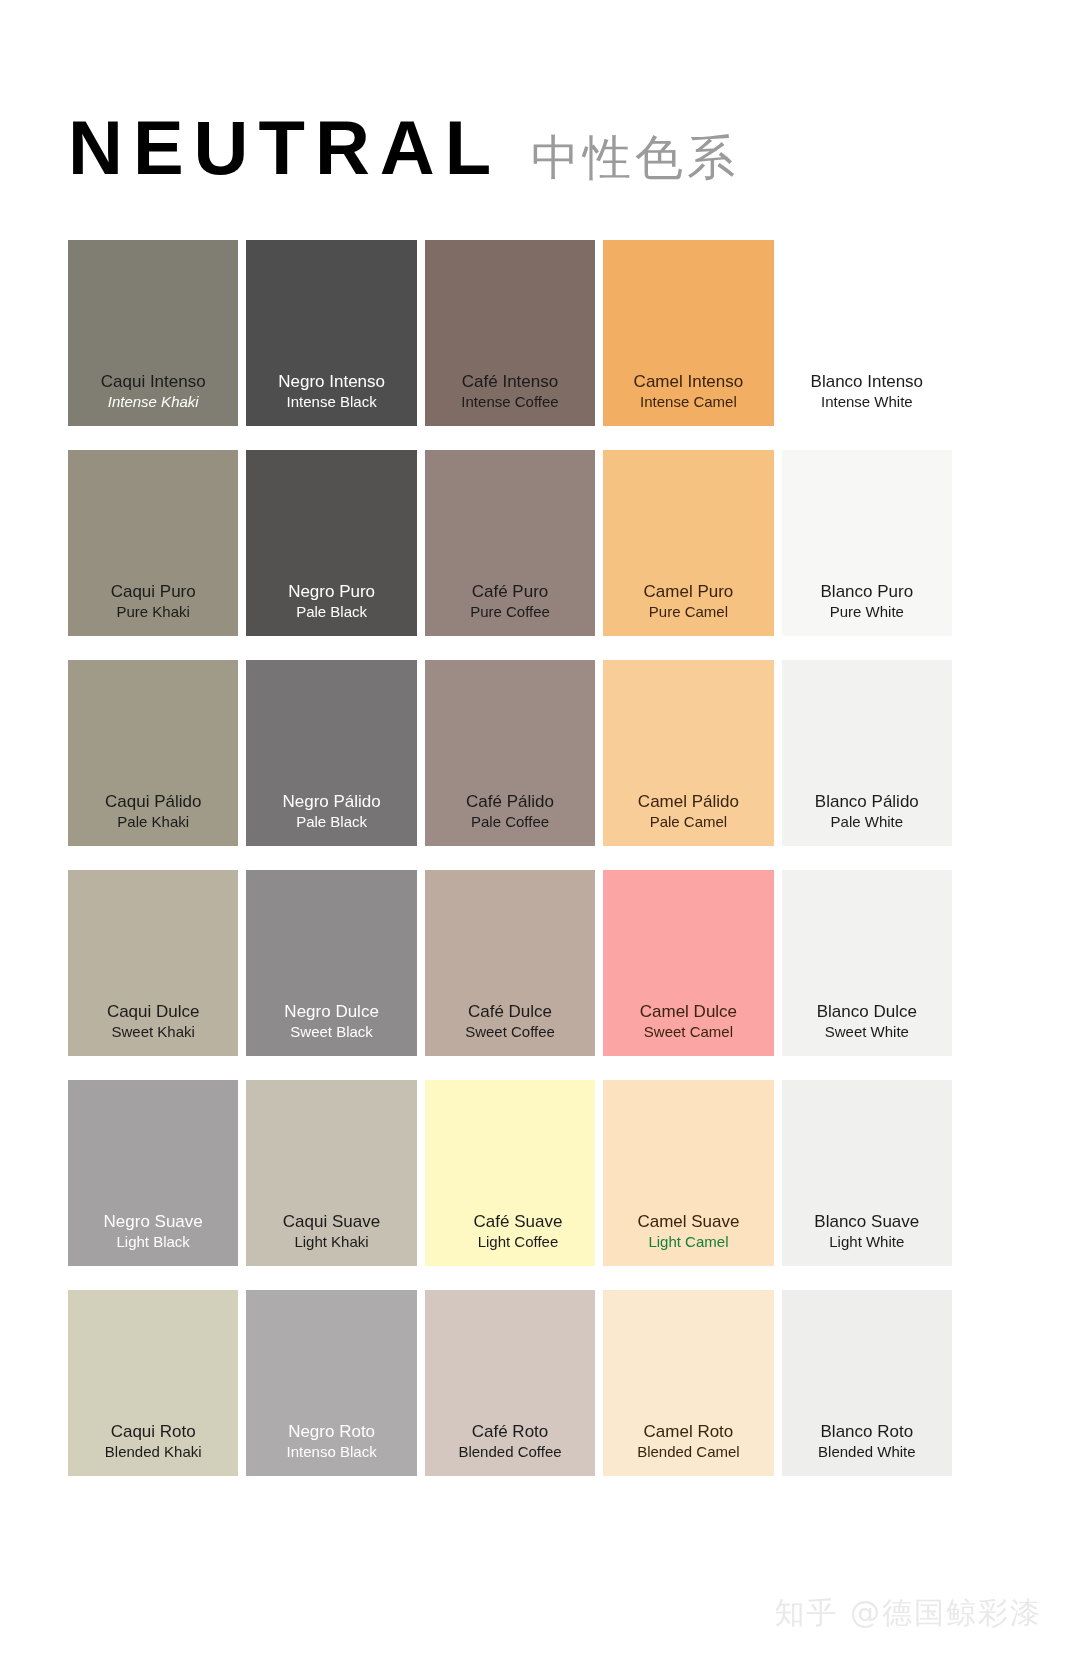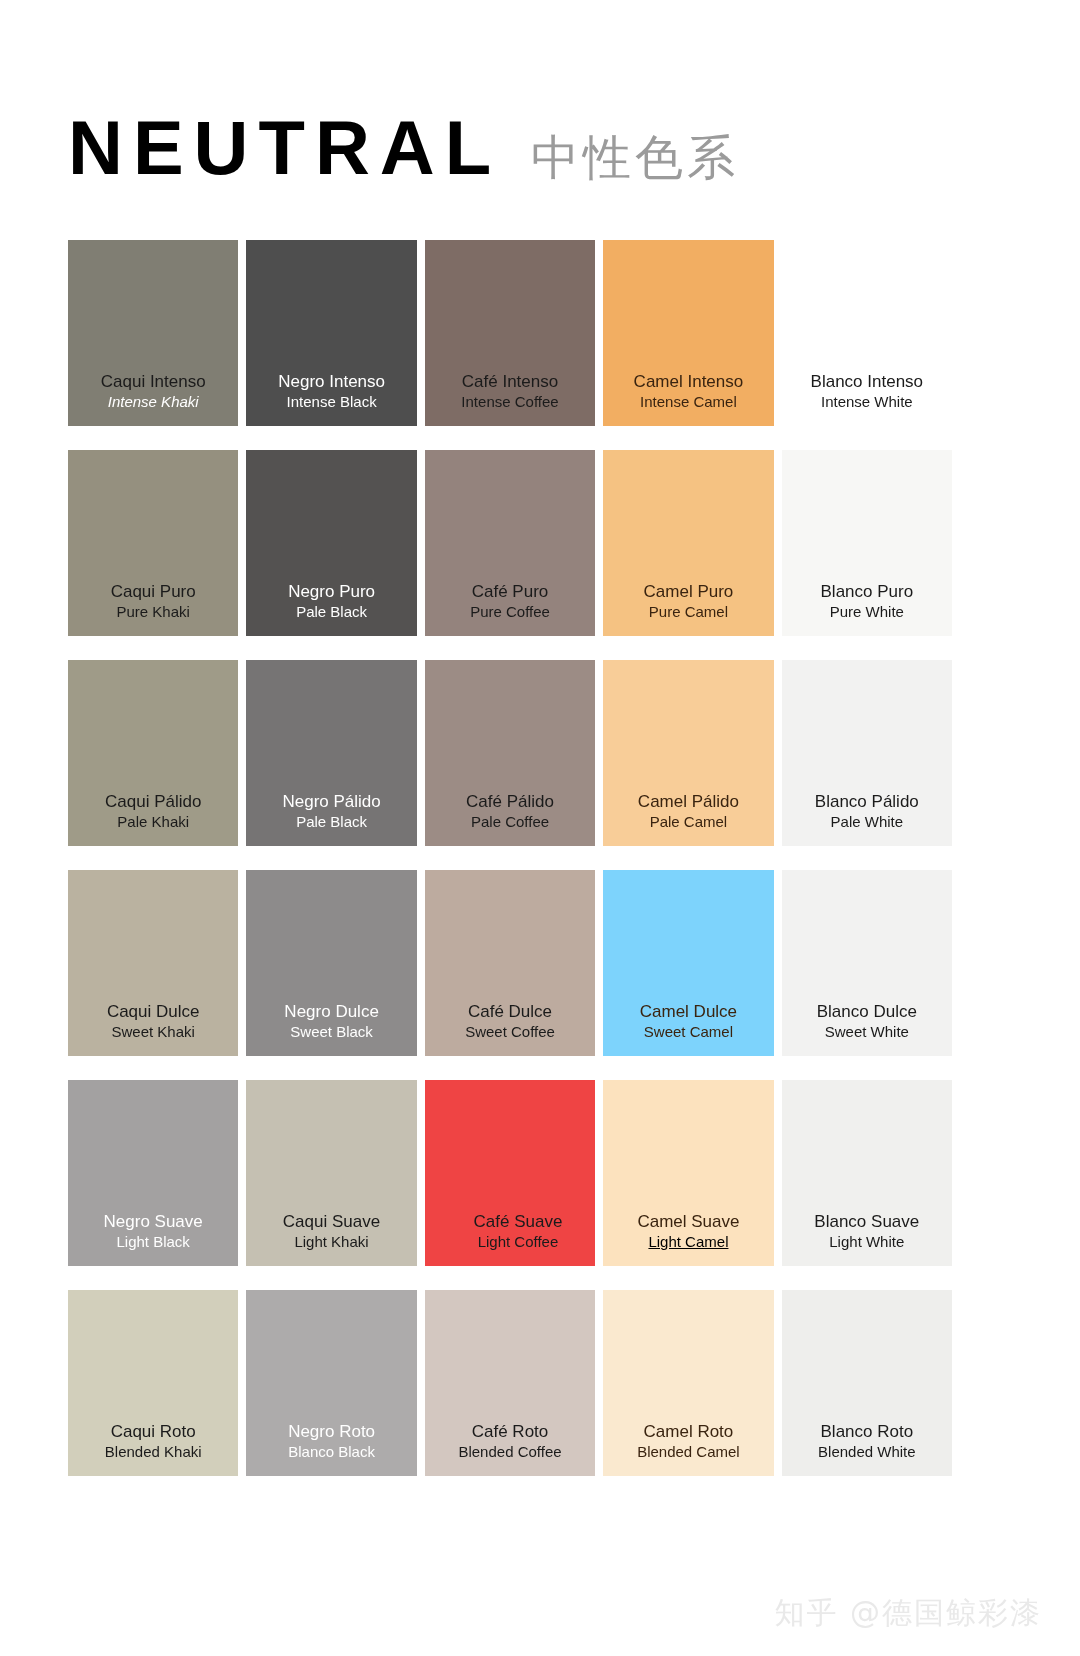--- a/index.html
+++ b/index.html
@@ -178,59 +178,59 @@
           <div class="sw-sub" style="color: rgb(27, 27, 27);">Sweet Khaki</div>
         </div>
         <div class="swatch" style="background: rgb(141, 139, 139);">
           <div class="sw-name" style="color: rgb(255, 255, 255);">Negro Dulce</div>
           <div class="sw-sub" style="color: rgb(255, 255, 255);">Sweet Black</div>
         </div>
         <div class="swatch" style="background: rgb(189, 171, 159);">
           <div class="sw-name" style="color: rgb(27, 27, 27);">Café Dulce</div>
           <div class="sw-sub" style="color: rgb(27, 27, 27);">Sweet Coffee</div>
         </div>
-        <div class="swatch" style="background: #7dd3fc;">
+        <div class="swatch" style="background: #fca5a5;">
           <div class="sw-name" style="color: rgb(58, 36, 16);">Camel Dulce</div>
           <div class="sw-sub" style="color: rgb(58, 36, 16);">Sweet Camel</div>
         </div>
         <div class="swatch" style="background: rgb(242, 242, 241);">
           <div class="sw-name" style="color: rgb(27, 27, 27);">Blanco Dulce</div>
           <div class="sw-sub" style="color: rgb(27, 27, 27);">Sweet White</div>
         </div>
       </div>
       <div class="row">
         <div class="swatch" style="background: rgb(163, 161, 161);">
           <div class="sw-name" style="color: rgb(255, 255, 255);">Negro Suave</div>
           <div class="sw-sub" style="color: rgb(255, 255, 255);">Light Black</div>
         </div>
         <div class="swatch" style="background: rgb(197, 192, 178);">
           <div class="sw-name" style="color: rgb(27, 27, 27);">Caqui Suave</div>
           <div class="sw-sub" style="color: rgb(27, 27, 27);">Light Khaki</div>
         </div>
-        <div class="swatch" style="background: #ef4444; padding-left: 16px;">
+        <div class="swatch" style="background: #fef9c3; padding-left: 16px;">
           <div class="sw-name" style="color: rgb(27, 27, 27);">Café Suave</div>
           <div class="sw-sub" style="color: rgb(27, 27, 27);">Light Coffee</div>
         </div>
         <div class="swatch" style="background: rgb(252, 226, 190);">
           <div class="sw-name" style="color: rgb(58, 36, 16);">Camel Suave</div>
-          <div class="sw-sub" style="color: #000000; text-decoration: underline;">Light Camel</div>
+          <div class="sw-sub" style="color: #15803d;">Light Camel</div>
         </div>
         <div class="swatch" style="background: rgb(240, 240, 238);">
           <div class="sw-name" style="color: rgb(27, 27, 27);">Blanco Suave</div>
           <div class="sw-sub" style="color: rgb(27, 27, 27);">Light White</div>
         </div>
       </div>
       <div class="row">
         <div class="swatch" style="background: rgb(210, 207, 187);">
           <div class="sw-name" style="color: rgb(27, 27, 27);">Caqui Roto</div>
           <div class="sw-sub" style="color: rgb(27, 27, 27);">Blended Khaki</div>
         </div>
         <div class="swatch" style="background: rgb(173, 171, 171);">
           <div class="sw-name" style="color: rgb(255, 255, 255);">Negro Roto</div>
-          <div class="sw-sub" style="color: rgb(255, 255, 255);">Blanco Black</div>
+          <div class="sw-sub" style="color: rgb(255, 255, 255);">Intenso Black</div>
         </div>
         <div class="swatch" style="background: rgb(211, 199, 192);">
           <div class="sw-name" style="color: rgb(27, 27, 27);">Café Roto</div>
           <div class="sw-sub" style="color: rgb(27, 27, 27);">Blended Coffee</div>
         </div>
         <div class="swatch" style="background: rgb(250, 233, 207);">
           <div class="sw-name" style="color: rgb(58, 36, 16);">Camel Roto</div>
           <div class="sw-sub" style="color: rgb(58, 36, 16);">Blended Camel</div>
         </div>
         <div class="swatch" style="background: rgb(238, 238, 236);">

